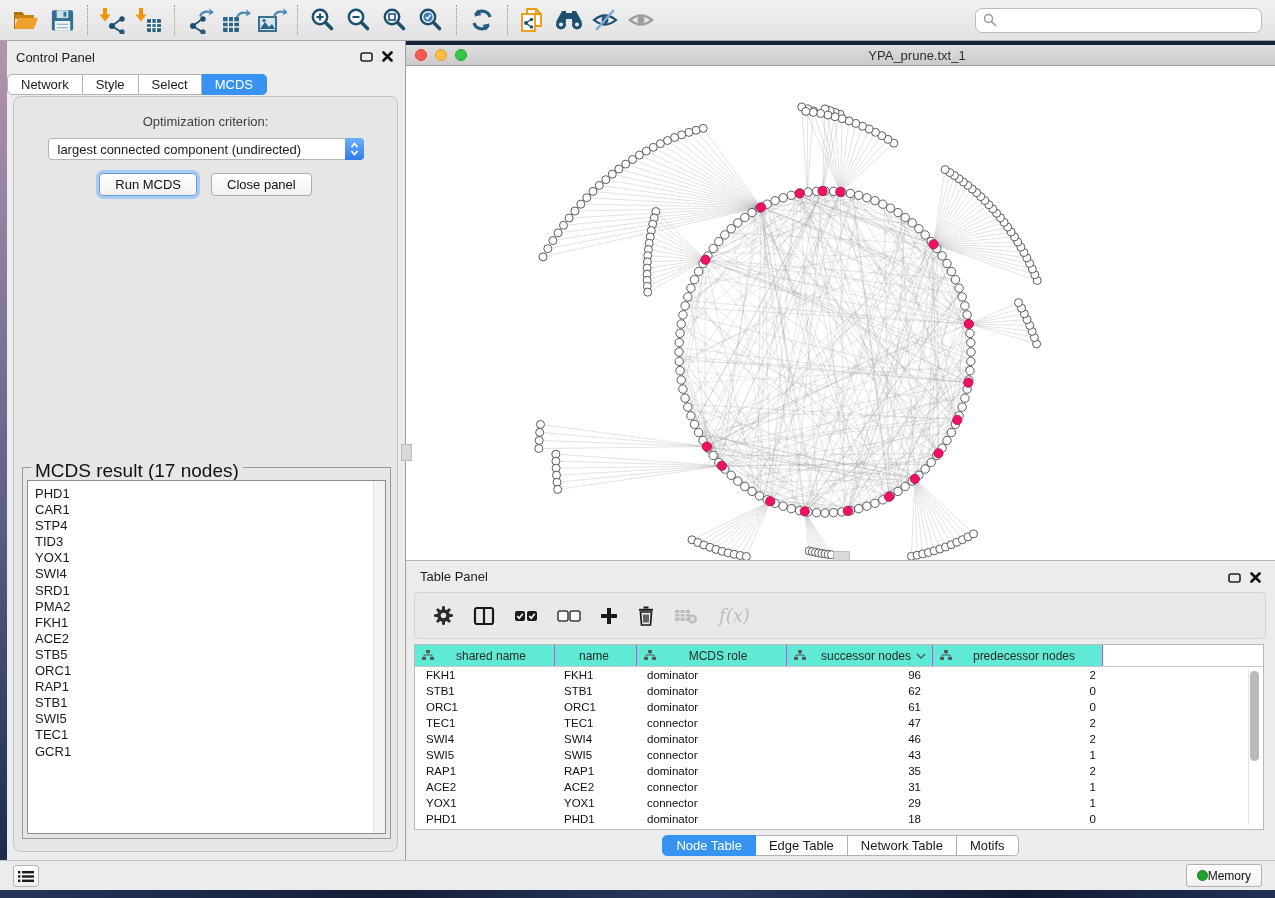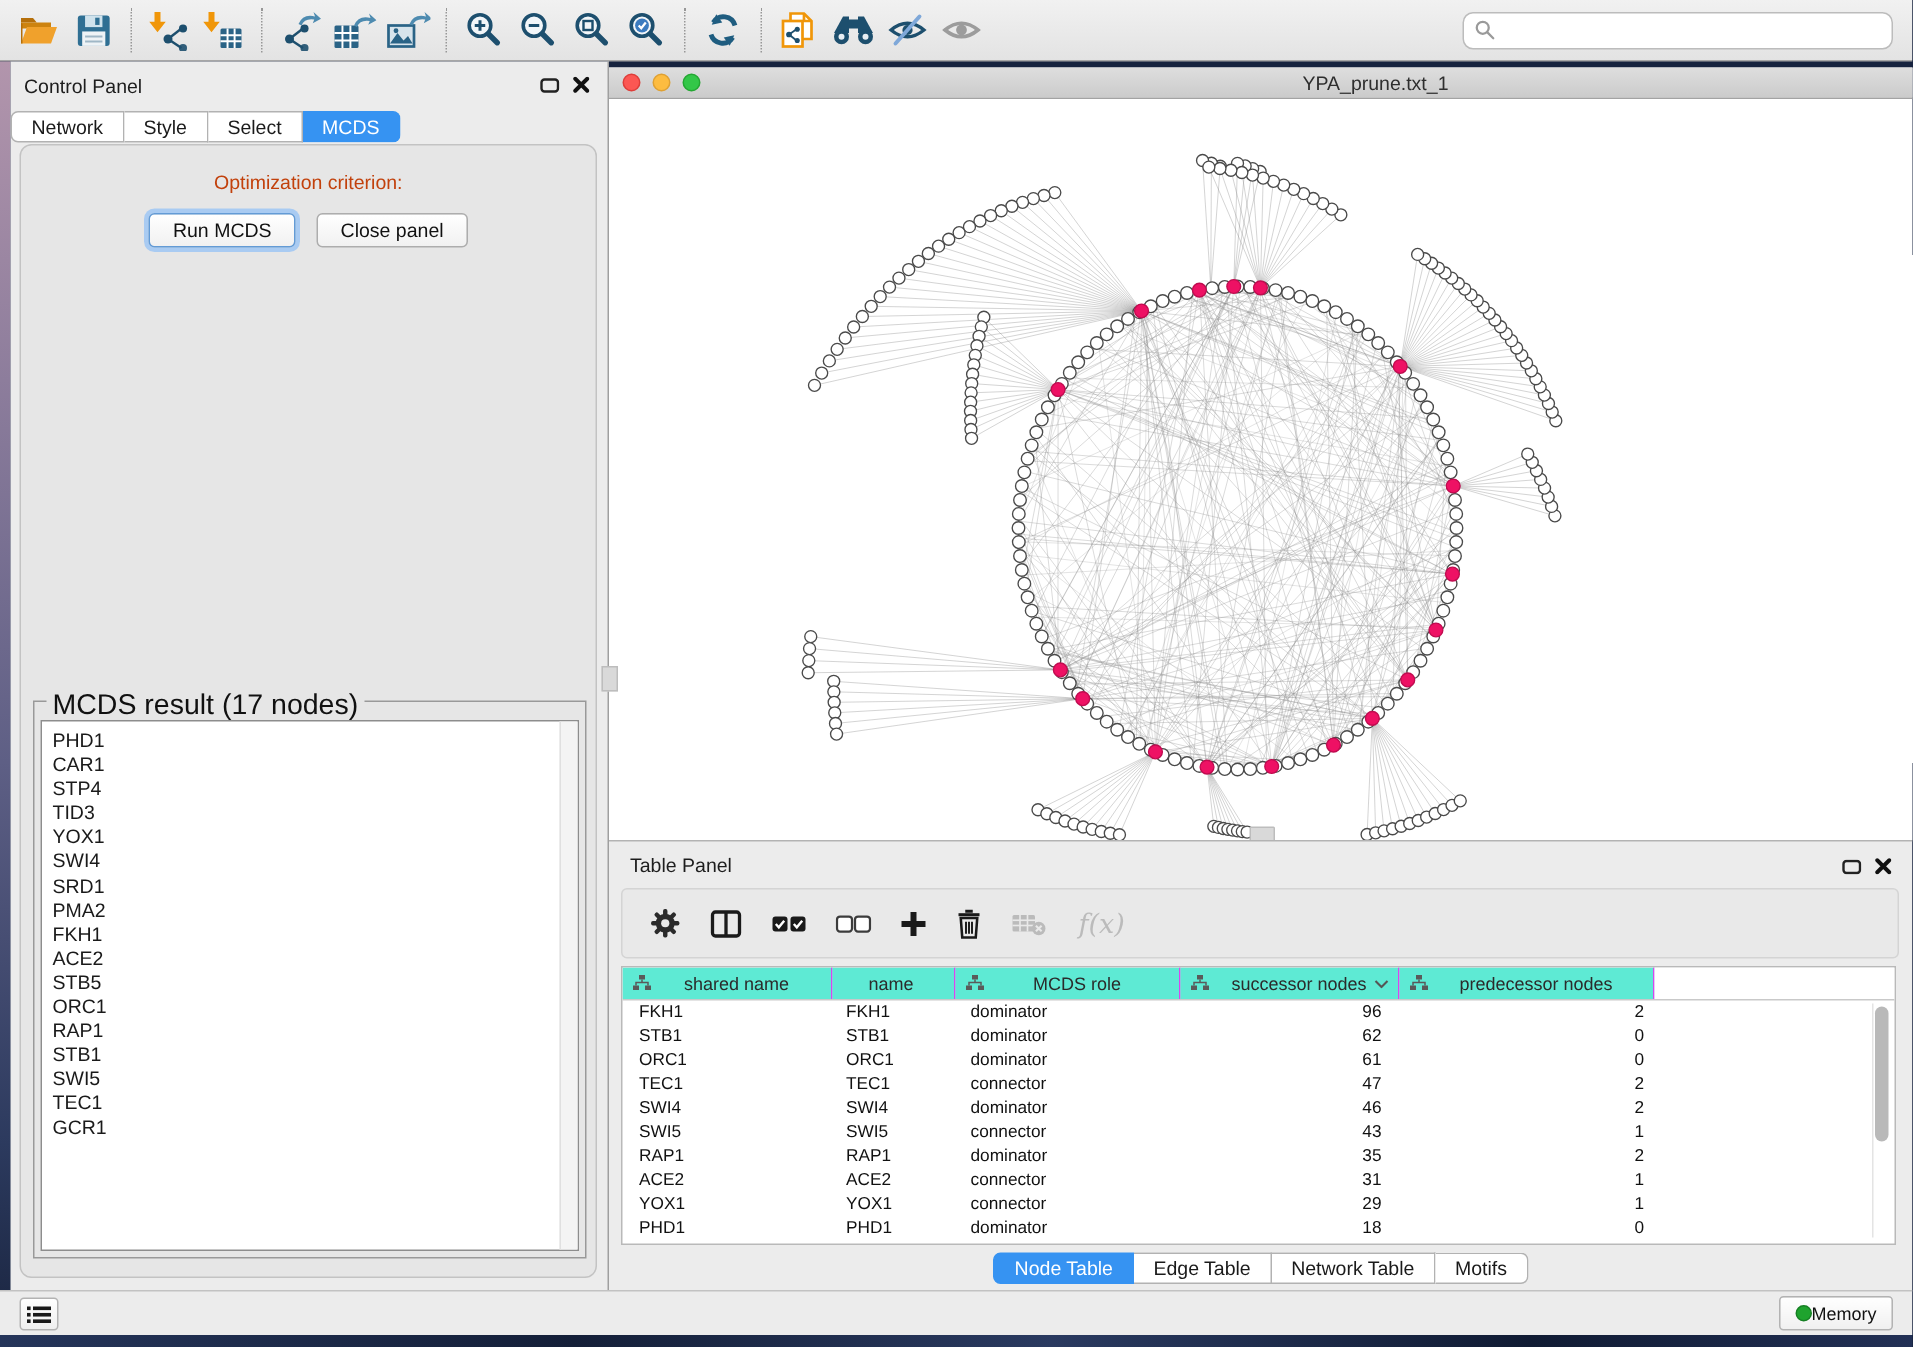--- a/index.html
+++ b/index.html
@@ -27,21 +27,21 @@
   .win-btns{position:absolute;top:10px;display:flex;gap:9px;align-items:center;}
   .control-panel .win-btns{right:12px}
   .cp-tabs{position:absolute;top:33px;left:0;right:0;display:flex;justify-content:flex-start;}
   .tab{font-size:13px;line-height:20px;height:21px;padding:0 13px;background:#fff;color:#1a1a1a;
     border:1px solid #b2b2b2;border-left:none;box-sizing:border-box;}
   .tab:first-child{border-left:1px solid #b2b2b2;border-radius:5px 0 0 5px;}
   .tab:last-child{border-radius:0 5px 5px 0;}
   .tab.sel{background:#3693f2;border-color:#3693f2;color:#fff;}
   .cp-inner{position:absolute;left:6px;top:55px;width:385px;height:756px;box-sizing:border-box;
     background:#e6e6e6;border:1px solid #c3c3c3;border-radius:8px;}
-  .opt-label{margin-top:17px;text-align:center;font-size:13px;color:#c2410c;}
+  .opt-label{margin-top:17px;text-align:center;font-size:13px;color:#404040;}
   .dropdown{margin:9px auto 0;width:316px;height:22px;box-sizing:border-box;background:#fff;
     border:1px solid #b4b4b4;border-radius:4px;display:flex;align-items:center;position:relative;}
   .dropdown .dd-text{flex:1;font-size:13px;padding-left:9px;white-space:nowrap;overflow:hidden;}
   .dd-stepper{width:19px;height:22px;margin:-1px -1px -1px 0;border-radius:0 4px 4px 0;
     background:linear-gradient(#6fb0f8,#2e7ee9);display:flex;align-items:center;justify-content:center;}
   .btn-row{margin-top:13px;display:flex;justify-content:center;gap:14px;}
   .btn{height:23px;line-height:21px;padding:0 15px;font-size:13px;background:linear-gradient(#ffffff,#f1f1f1);
     border:1px solid #adadad;border-radius:4px;box-sizing:border-box;color:#111;}
   .btn.focused{box-shadow:0 0 0 3px #a9cbf2;border-color:#639bd6;}
   .mcds-group{position:absolute;left:8px;top:370px;width:369px;height:372px;border:1px solid #999;box-sizing:border-box;}
@@ -281,20 +281,29 @@
     </svg>
   </div>
   <div class="cp-tabs">
     <div class="tab">Network</div>
     <div class="tab">Style</div>
     <div class="tab">Select</div>
     <div class="tab sel">MCDS</div>
   </div>
   <div class="cp-inner">
     <div class="opt-label">Optimization criterion:</div>
+    <div class="dropdown">
+      <div class="dd-text">largest connected component (undirected)</div>
+      <div class="dd-stepper">
+        <svg width="9" height="14" viewBox="0 0 9 14">
+          <path d="M1.5 5 L4.5 1.5 L7.5 5" fill="none" stroke="#fff" stroke-width="1.7"></path>
+          <path d="M1.5 9 L4.5 12.5 L7.5 9" fill="none" stroke="#fff" stroke-width="1.7"></path>
+        </svg>
+      </div>
+    </div>
     <div class="btn-row">
       <div class="btn focused">Run MCDS</div>
       <div class="btn">Close panel</div>
     </div>
     <div class="mcds-group">
       <div class="mcds-legend">MCDS result (17 nodes)</div>
       <div class="mcds-list">
           <div>PHD1</div>
           <div>CAR1</div>
           <div>STP4</div>

